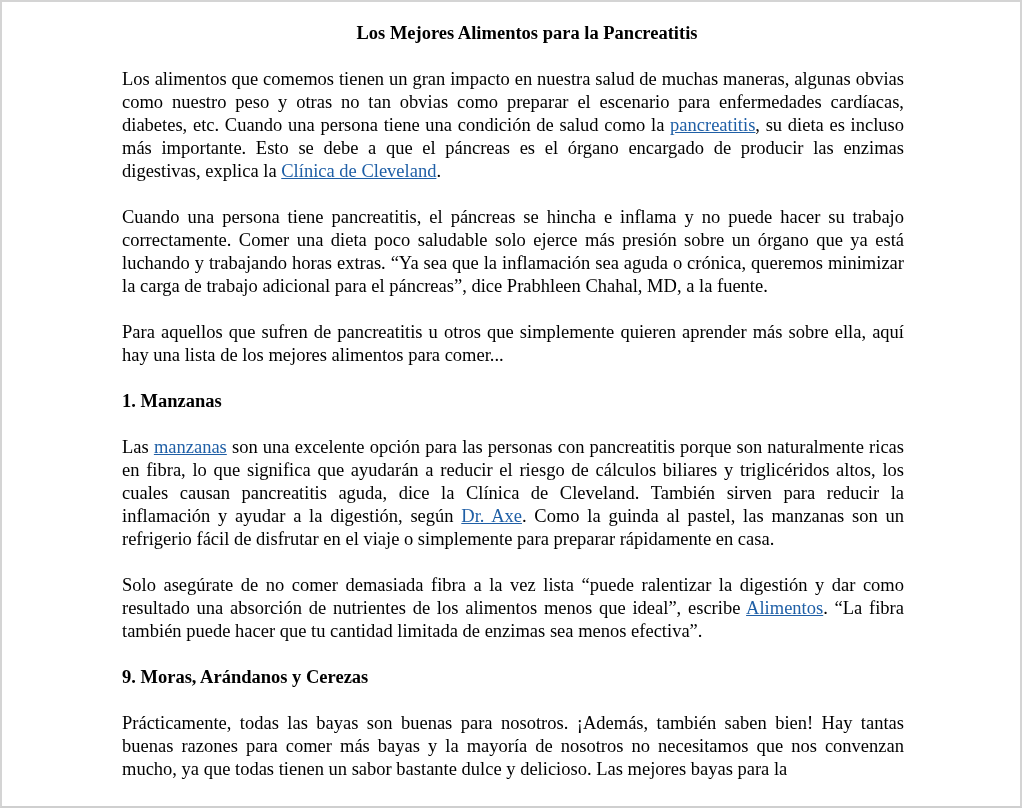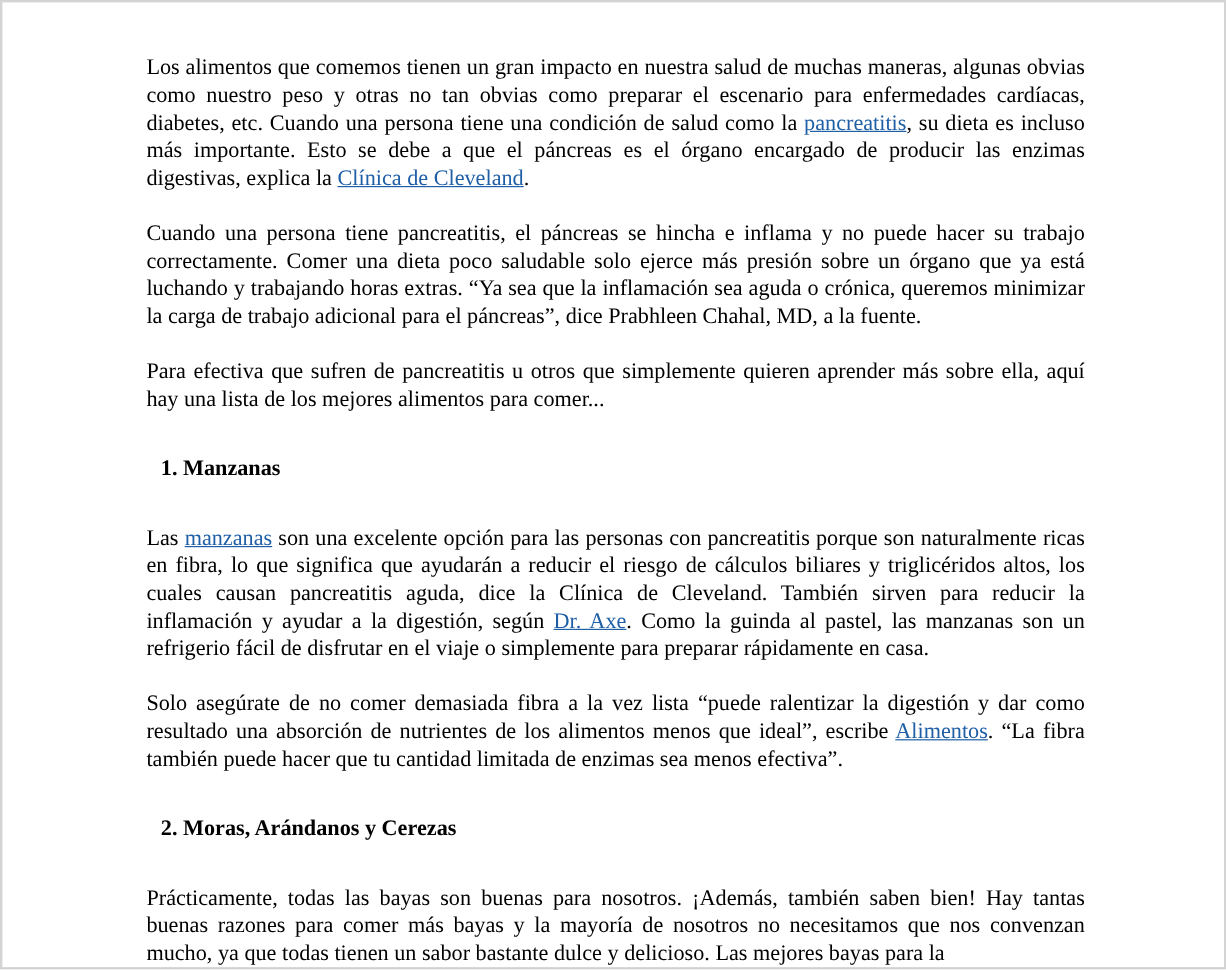--- a/index.html
+++ b/index.html
@@ -27,47 +27,48 @@
     text-align: center; margin: 0; line-height: 22px;
     padding-left: 28px;
   }
   p {
     margin: 0; font-size: 18.5px; line-height: 23px;
     text-align: justify;
   }
   .gap-title { height: 24px; }
   .gap { height: 23px; }
   h2 {
-    margin: 12px; font-size: 18.5px; font-weight: bold; line-height: 23px;
+    margin: 0; font-size: 18.5px; font-weight: bold; line-height: 23px;
   }
   a.link { color: #1f5fa6; text-decoration: underline; }
 </style>
 </head>
 <body>
 
 <div class="page">
   <div class="content">
+    <h1>Los Mejores Alimentos para la Pancreatitis</h1>
     <div class="gap-title"></div>
 
     <p><span>Los alimentos que comemos tienen un gran impacto en nuestra salud de muchas maneras, algunas obvias como nuestro peso y otras no tan obvias como preparar el escenario para enfermedades cardíacas, diabetes, etc. Cuando una persona tiene una condición de salud como la </span><a class="link">pancreatitis</a><span>, su dieta es incluso más importante. Esto se debe a que el páncreas es el órgano encargado de producir las enzimas digestivas, explica la </span><a class="link">Clínica de Cleveland</a><span>.</span></p>
     <div class="gap"></div>
 
     <p>Cuando una persona tiene pancreatitis, el páncreas se hincha e inflama y no puede hacer su trabajo correctamente. Comer una dieta poco saludable solo ejerce más presión sobre un órgano que ya está luchando y trabajando horas extras. “Ya sea que la inflamación sea aguda o crónica, queremos minimizar la carga de trabajo adicional para el páncreas”, dice Prabhleen Chahal, MD, a la fuente.</p>
     <div class="gap"></div>
 
-    <p>Para efectiva que sufren de pancreatitis u otros que simplemente quieren aprender más sobre ella, aquí hay una lista de los mejores alimentos para comer...</p>
+    <p>Para aquellos que sufren de pancreatitis u otros que simplemente quieren aprender más sobre ella, aquí hay una lista de los mejores alimentos para comer...</p>
     <div class="gap"></div>
 
     <h2>1. Manzanas</h2>
     <div class="gap"></div>
 
     <p><span>Las </span><a class="link">manzanas</a><span> son una excelente opción para las personas con pancreatitis porque son naturalmente ricas en fibra, lo que significa que ayudarán a reducir el riesgo de cálculos biliares y triglicéridos altos, los cuales causan pancreatitis aguda, dice la Clínica de Cleveland. También sirven para reducir la inflamación y ayudar a la digestión, según </span><a class="link">Dr. Axe</a><span>. Como la guinda al pastel, las manzanas son un refrigerio fácil de disfrutar en el viaje o simplemente para preparar rápidamente en casa.</span></p>
     <div class="gap"></div>
 
     <p><span>Solo asegúrate de no comer demasiada fibra a la vez lista “puede ralentizar la digestión y dar como resultado una absorción de nutrientes de los alimentos menos que ideal”, escribe </span><a class="link">Alimentos</a><span>. “La fibra también puede hacer que tu cantidad limitada de enzimas sea menos efectiva”.</span></p>
     <div class="gap"></div>
 
-    <h2>2. Moras, Arándanos y Cerezas</h2>
+    <h2>9. Moras, Arándanos y Cerezas</h2>
     <div class="gap"></div>
 
     <p>Prácticamente, todas las bayas son buenas para nosotros. ¡Además, también saben bien! Hay tantas buenas razones para comer más bayas y la mayoría de nosotros no necesitamos que nos convenzan mucho, ya que todas tienen un sabor bastante dulce y delicioso. Las mejores bayas para la</p>
   </div>
 </div>
 
 </body></html>

